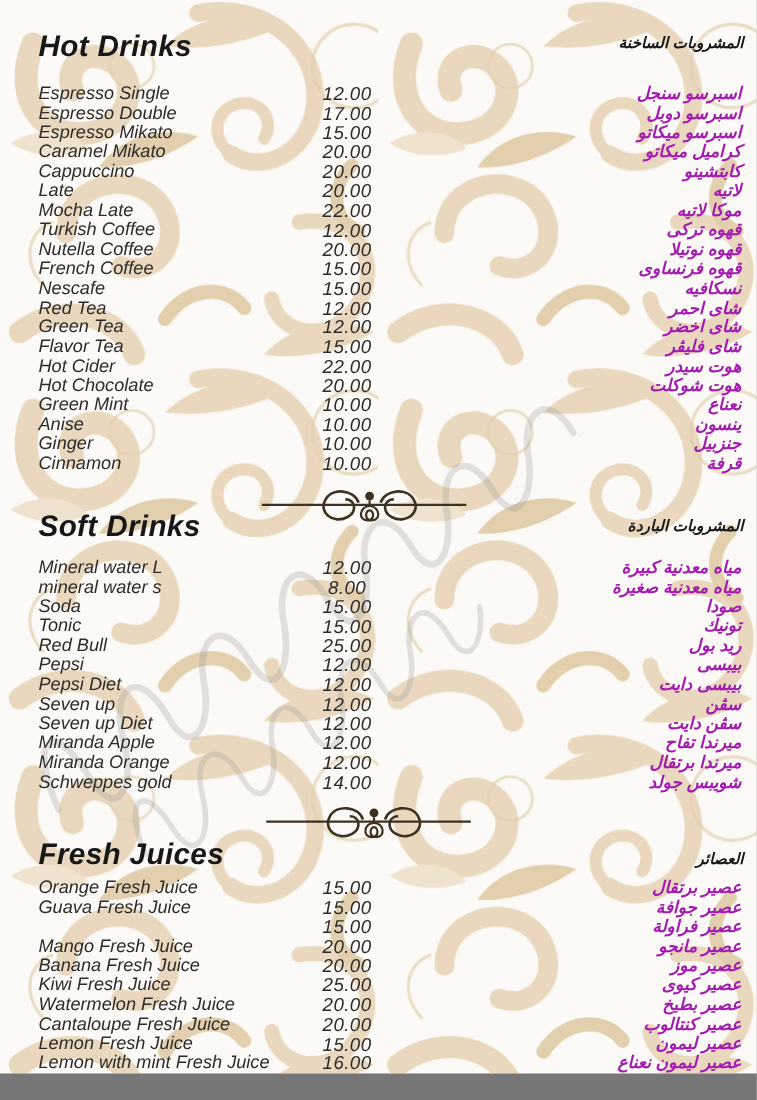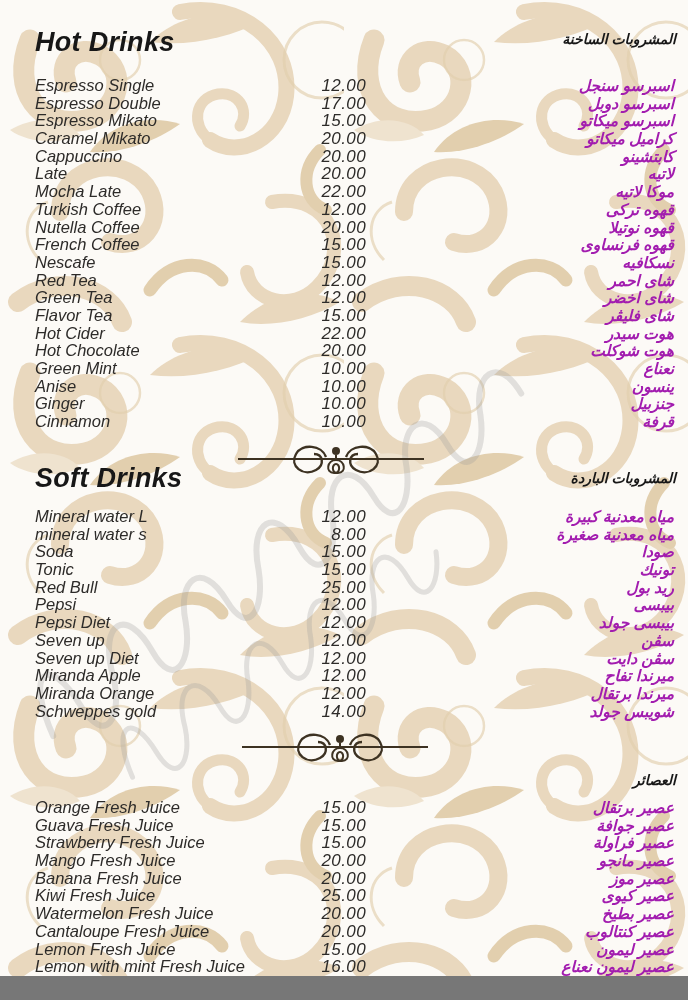--- a/index.html
+++ b/index.html
@@ -31,21 +31,21 @@
     position:absolute;right:12px;font-weight:bold;font-size:14px;
     color:var(--heading);direction:rtl;white-space:nowrap;line-height:1.15;
   }
   .rows{position:absolute;left:35px;right:14px;}
   .row{position:relative;height:17.7px;}
   .row .en{
     position:absolute;left:0;top:0;font-size:16.5px;line-height:17.7px;
     color:var(--text);white-space:nowrap;text-align:center;
   }
   .row .price{
-    position:absolute;left:230px;width:101px;top:0;text-align:right;
+    position:absolute;left:230px;width:101px;top:0;text-align:center;
     font-size:17px;line-height:17.7px;color:var(--text);letter-spacing:.4px;
   }
   .row .ar{
     position:absolute;right:0;top:0;font-size:15.5px;line-height:17.7px;
     font-weight:bold;color:#a21caf;direction:rtl;white-space:nowrap;
   }
   .divider{position:absolute;}
   #sec1-hdr-en{top:28px;}
   #sec1-hdr-ar{top:31px;}
   #sec1-rows{top:77px;}
@@ -245,21 +245,21 @@
           <div class="ar" dir="rtl">ريد بول</div>
         </div>
         <div class="row">
           <div class="en">Pepsi</div>
           <div class="price">12.00</div>
           <div class="ar" dir="rtl">بيبسى</div>
         </div>
         <div class="row">
           <div class="en">Pepsi Diet</div>
           <div class="price">12.00</div>
-          <div class="ar" dir="rtl">بيبسى جولد</div>
+          <div class="ar" dir="rtl">بيبسى دايت</div>
         </div>
         <div class="row">
           <div class="en">Seven up</div>
           <div class="price">12.00</div>
           <div class="ar" dir="rtl">سڤن</div>
         </div>
         <div class="row">
           <div class="en">Seven up Diet</div>
           <div class="price">12.00</div>
           <div class="ar" dir="rtl">سڤن دايت</div>
@@ -283,34 +283,34 @@
 
     <svg class="divider" id="divider-2" width="190" height="38" viewBox="0 0 190 38" xmlns="http://www.w3.org/2000/svg" aria-hidden="true">
       <path d="M2,17 H188" stroke="#3d3222" stroke-width="2" fill="none"></path>
       <path d="M90,15 C86,3 66,1 60,12 C53,24 67,35 80,28 C89,23 87,12 78,12" fill="none" stroke="#3d3222" stroke-width="2.4"></path>
       <path d="M110,15 C114,3 134,1 140,12 C147,24 133,35 120,28 C111,23 113,12 122,12" fill="none" stroke="#3d3222" stroke-width="2.4"></path>
       <circle cx="100" cy="9" r="4" fill="#3d3222"></circle>
       <path d="M100,13 v5" stroke="#3d3222" stroke-width="2"></path>
       <path d="M100,18 C91,18 89,31 98,31 C105,31 104,22 100,22 M100,18 C109,18 111,31 102,31 C95,31 96,22 100,22" fill="none" stroke="#3d3222" stroke-width="2"></path>
     </svg>
 
+    <div class="hdr-en" id="sec3-hdr-en">Fresh Juices</div>
     <div class="hdr-ar" id="sec3-hdr-ar" dir="rtl">العصائر</div>
     <div class="rows" id="sec3-rows">
         <div class="row">
           <div class="en">Orange Fresh Juice</div>
           <div class="price">15.00</div>
           <div class="ar" dir="rtl">عصير برتقال</div>
         </div>
         <div class="row">
           <div class="en">Guava Fresh Juice</div>
           <div class="price">15.00</div>
           <div class="ar" dir="rtl">عصير جوافة</div>
         </div>
         <div class="row">
-          <div class="en">Strawberry Fresh Juice</div>
           <div class="price">15.00</div>
           <div class="ar" dir="rtl">عصير فراولة</div>
         </div>
         <div class="row">
           <div class="en">Mango Fresh Juice</div>
           <div class="price">20.00</div>
           <div class="ar" dir="rtl">عصير مانجو</div>
         </div>
         <div class="row">
           <div class="en">Banana Fresh Juice</div>

